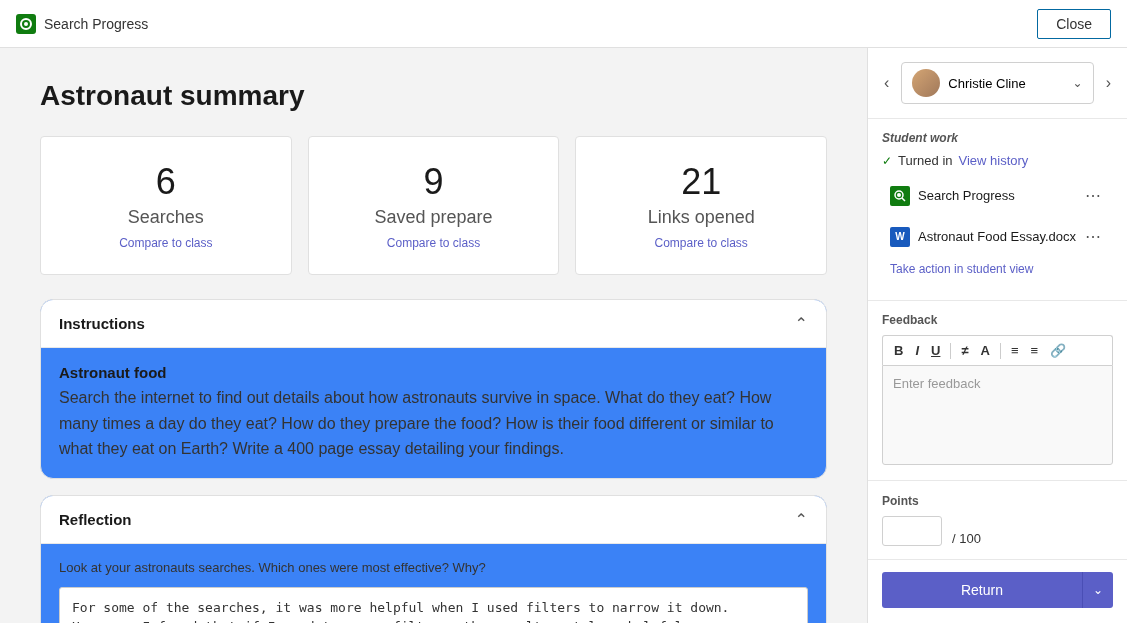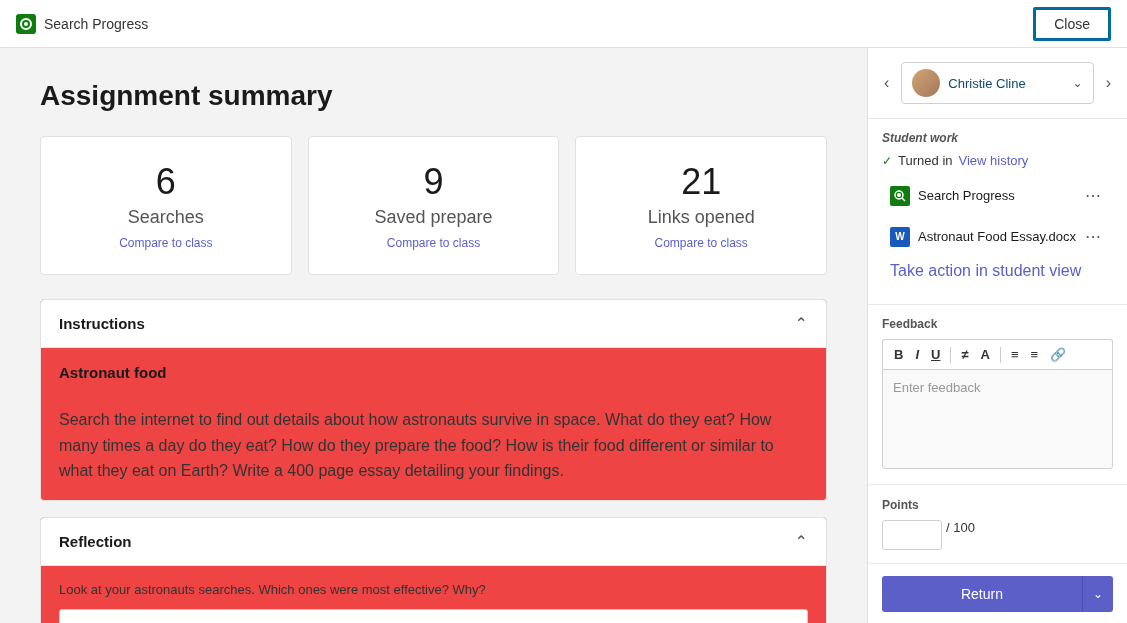--- a/index.html
+++ b/index.html
@@ -8,21 +8,21 @@
     
     .top-bar {
       display: flex; align-items: center; justify-content: space-between;
       background: #fff; height: 48px; padding: 0 16px;
       border-bottom: 1px solid #e0e0e0; flex-shrink: 0;
     }
     .top-bar-left { display: flex; align-items: center; gap: 8px; }
     .top-bar-logo { width: 20px; height: 20px; }
     .top-bar-title { font-size: 14px; font-weight: 500; color: #333; }
     .close-btn {
-      border: 3px solid #0369a1; background: #fff; padding: 6px 18px;
+      border: 1px solid #0369a1; background: #fff; padding: 6px 18px;
       font-size: 14px; cursor: pointer; border-radius: 2px; color: #333;
     }
 
     
     .main-layout {
       display: flex; flex: 1; overflow: hidden;
     }
 
     
     .left-panel {
@@ -35,32 +35,32 @@
     .stat-card {
       flex: 1; background: #fff; border: 1px solid #e0e0e0; border-radius: 4px;
       padding: 24px 16px; text-align: center;
     }
     .stat-number { font-size: 36px; font-weight: 300; color: #1a1a1a; }
     .stat-label { font-size: 18px; color: #555; margin-top: 4px; }
     .stat-compare { font-size: 12px; color: #5b5fc7; margin-top: 8px; cursor: pointer; }
 
     
     .section-card {
-      background: #ef4444; border: 1px solid #e0e0e0; border-radius: 4px;
+      background: #3b82f6; border: 1px solid #e0e0e0; border-radius: 13px;
       margin-bottom: 16px; overflow: hidden;
     }
     .section-header {
       display: flex; align-items: center; justify-content: space-between;
       padding: 14px 18px; cursor: pointer; background: #fff;
     }
     .section-header-title { font-size: 15px; font-weight: 600; color: #1a1a1a; }
     .chevron-icon { font-size: 16px; color: #555; }
 
     .section-body { padding: 16px 18px; border-top: 1px solid #e8e8e8; }
-    .instruction-title { font-size: 15px; font-weight: 600; color: #1a1a1a; margin-bottom: 26px; }
+    .instruction-title { font-size: 15px; font-weight: 600; color: #1a1a1a; margin-bottom: 4px; }
     .instruction-text { font-size: 16px; color: #333; line-height: 1.6; }
 
     .reflection-question { font-size: 13px; color: #333; margin-bottom: 12px; }
     .reflection-answer {
       width: 100%; border: 1px solid #ccc; border-radius: 3px;
       padding: 10px 12px; font-size: 13px; color: #333; line-height: 1.5;
       background: #fff; resize: vertical; min-height: 80px;
     }
 
     
@@ -83,21 +83,21 @@
       border: 1px solid #d0d0d0; border-radius: 4px; padding: 6px 10px; cursor: pointer;
     }
     .student-avatar {
       width: 28px; height: 28px; border-radius: 50%; background: #c4a882;
       overflow: hidden; flex-shrink: 0;
     }
     .student-avatar-img {
       width: 100%; height: 100%;
       background: linear-gradient(135deg, #d4a574 0%, #a0785a 100%);
     }
-    .student-name { font-size: 13px; color: #0c4a6e; flex: 1; }
+    .student-name { font-size: 13px; color: #000000; flex: 1; }
     .dropdown-chevron { font-size: 12px; color: #555; }
 
     
     .student-work-section { padding: 12px 14px; }
     .section-label { font-size: 12px; font-weight: 600; color: #555; margin-bottom: 8px; font-style: italic; }
     .turned-in-row { display: flex; align-items: center; gap: 6px; margin-bottom: 10px; }
     .checkmark { color: #107c10; font-size: 12px; }
     .turned-in-text { font-size: 13px; color: #333; }
     .view-history-link { font-size: 13px; color: #5b5fc7; cursor: pointer; }
 
@@ -107,21 +107,21 @@
       padding: 6px 8px; margin-bottom: 6px; border-radius: 3px;
       cursor: pointer;
     }
     .file-left { display: flex; align-items: center; gap: 8px; }
     .file-icon { width: 20px; height: 20px; border-radius: 2px; display: flex; align-items: center; justify-content: center; font-size: 11px; font-weight: 700; flex-shrink: 0; }
     .file-icon-green { background: #107c10; color: #fff; }
     .file-icon-blue { background: #185abd; color: #fff; }
     .file-name { font-size: 13px; color: #1a1a1a; }
     .file-menu { background: none; border: none; cursor: pointer; color: #555; font-size: 16px; padding: 2px 4px; }
 
-    .take-action-link { font-size: 16px; color: #5b5fc7; cursor: pointer; padding: 2px 8px 12px; display: block; }
+    .take-action-link { font-size: 12px; color: #5b5fc7; cursor: pointer; padding: 2px 8px 12px; display: block; }
 
     
     .feedback-section { padding: 12px 14px; border-top: 1px solid #e8e8e8; }
     .feedback-label { font-size: 12px; font-weight: 600; color: #555; margin-bottom: 8px; }
     .feedback-toolbar {
       display: flex; align-items: center; gap: 2px; padding: 4px 6px;
       border: 1px solid #d0d0d0; border-bottom: none; border-radius: 3px 3px 0 0;
       background: #fff;
     }
     .toolbar-btn {
@@ -131,21 +131,21 @@
     .toolbar-divider { width: 1px; height: 16px; background: #ccc; margin: 0 3px; }
     .feedback-input {
       width: 100%; border: 1px solid #d0d0d0; border-radius: 0 0 3px 3px;
       padding: 10px 10px; font-size: 13px; color: #999; min-height: 100px;
       background: #f9f9f9; resize: none; font-family: inherit;
     }
 
     
     .points-section { padding: 13px 14px; border-top: 1px solid #e8e8e8; }
     .points-label { font-size: 12px; font-weight: 600; color: #555; margin-bottom: 8px; }
-    .points-row { display: flex; align-items: flex-start; gap: 4px; }
+    .points-row { display: flex; align-items: flex-end; gap: 10px; }
     .points-input {
       width: 60px; border: 1px solid #d0d0d0; border-radius: 3px;
       padding: 6px 8px; font-size: 14px; text-align: center;
     }
     .points-max { font-size: 13px; color: #333; }
 
     
     .return-section { padding: 12px 14px; border-top: 1px solid #e8e8e8; }
     .return-btn-row { display: flex; border-radius: 7px; }
     .return-btn {
@@ -168,21 +168,21 @@
       <circle cx="10" cy="10" r="2" fill="#fff"></circle>
     </svg>
     <span class="top-bar-title">Search Progress</span>
   </div>
   <button class="close-btn">Close</button>
 </div>
 
 <div class="main-layout">
 
   <div class="left-panel">
-    <h1 class="assignment-title">Assignment summary</h1>
+    <h1 class="assignment-title">Astronaut summary</h1>
 
     <div class="stats-row">
       <div class="stat-card">
         <div class="stat-number">6</div>
         <div class="stat-label">Searches</div>
         <div class="stat-compare">Compare to class</div>
       </div>
       <div class="stat-card">
         <div class="stat-number">9</div>
         <div class="stat-label">Saved prepare</div>

